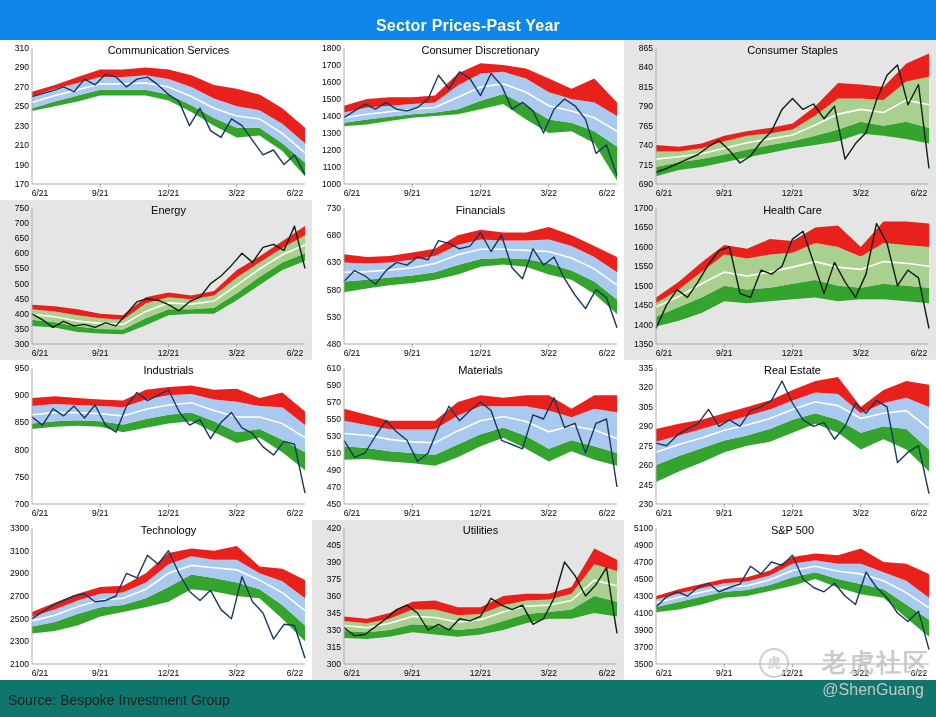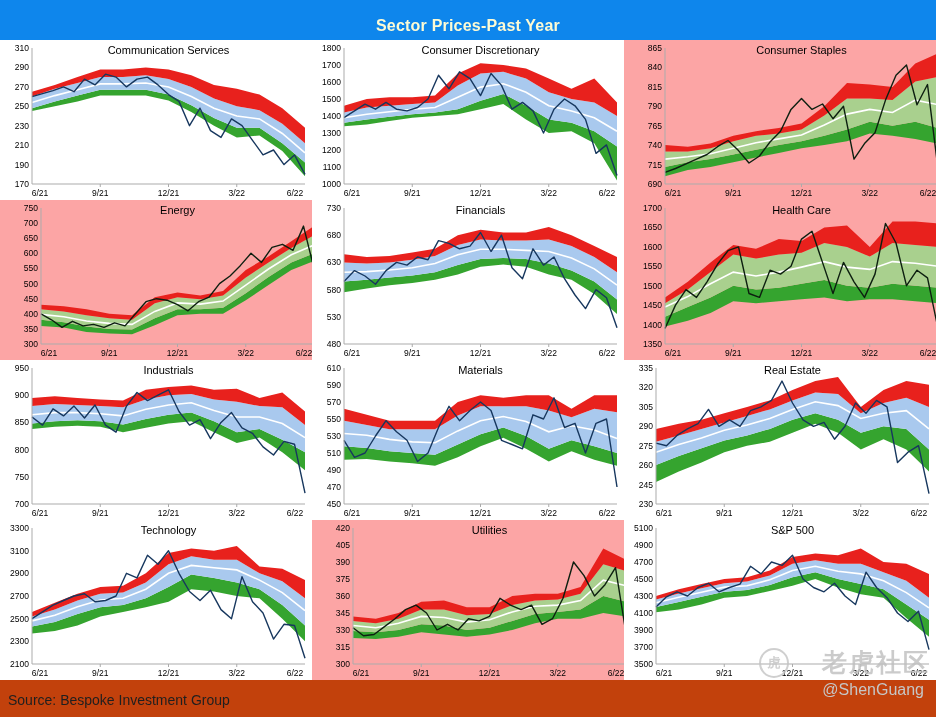--- a/index.html
+++ b/index.html
@@ -4,22 +4,22 @@
 <style>
   html,body{margin:0;padding:0;background:#fff;}
   #page{position:relative;width:936px;height:717px;background:#fff;overflow:hidden;
         font-family:"Liberation Sans","DejaVu Sans",sans-serif;}
   #banner{position:absolute;left:0;top:0;width:936px;height:40px;display:flex;
           align-items:center;justify-content:center;}
   #banner .title{font-size:16px;font-weight:bold;letter-spacing:.2px;margin-top:11px;}
   #grid{position:absolute;left:0;top:40px;width:788px;height:640px;display:grid;
         grid-template-columns:312px 312px 312px;grid-template-rows:160px 160px 160px 160px;}
   .cell{position:relative;background:#fff;}
-  .cell.hl{background:#fca5a5;padding-left:9px;}
-  #footer{position:absolute;left:0;top:680px;width:936px;height:37px;background:#c2410c;}
+  .cell.hl{background:#e5e5e5;}
+  #footer{position:absolute;left:0;top:680px;width:936px;height:37px;background:#0f766e;}
   #source{position:absolute;left:8px;top:12px;font-size:14px;color:#1f1f1f;}
   #handle{position:absolute;right:12px;bottom:18px;font-size:16px;color:#c6c6c6;}
   #tigermark{position:absolute;right:6px;top:646px;display:flex;align-items:center;gap:6px;
              color:#bfbfbf;opacity:.8;z-index:5;pointer-events:none;}
   #tigermark .zh{font-size:25px;font-weight:bold;letter-spacing:2px;
                  font-family:"DejaVu Sans",sans-serif;margin-left:27px;}
   #tigermark .logo{width:26px;height:26px;border:2px solid #c4c4c4;border-radius:50%;
                    display:flex;align-items:center;justify-content:center;font-size:13px;
                    color:#c4c4c4;font-weight:bold;}
   svg text{font-family:"Liberation Sans","DejaVu Sans",sans-serif;}

